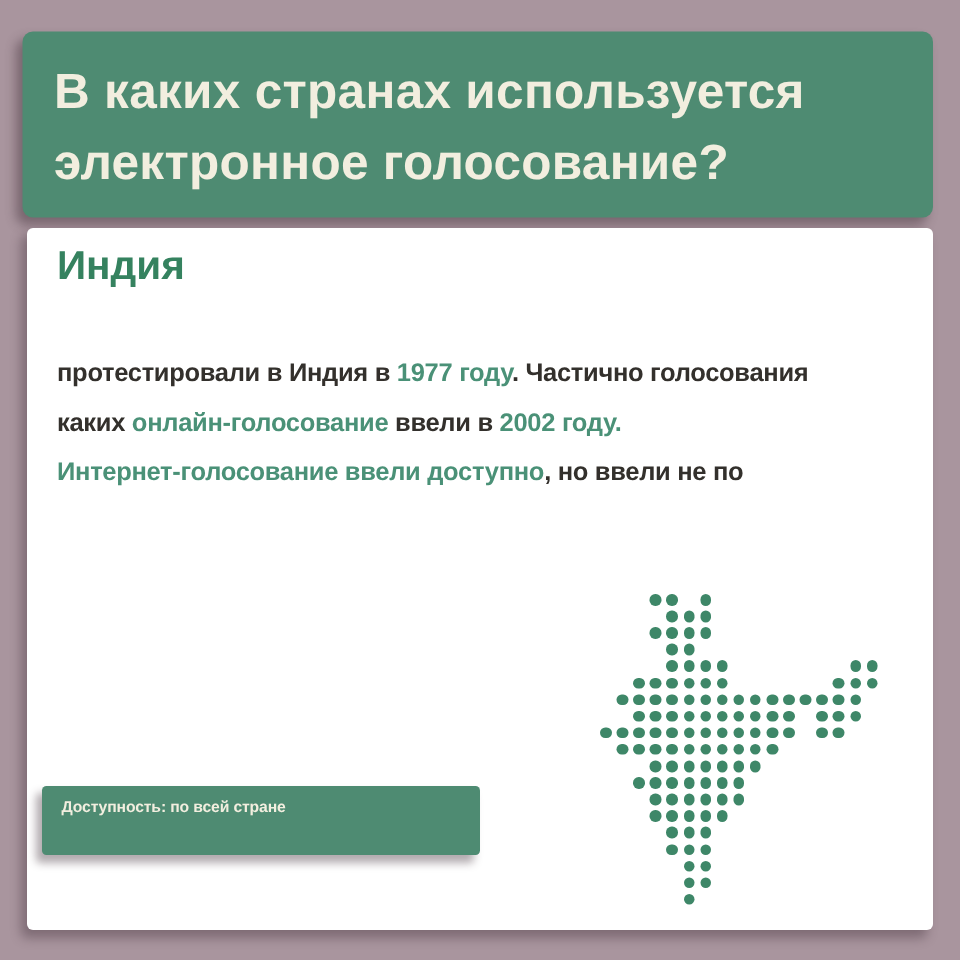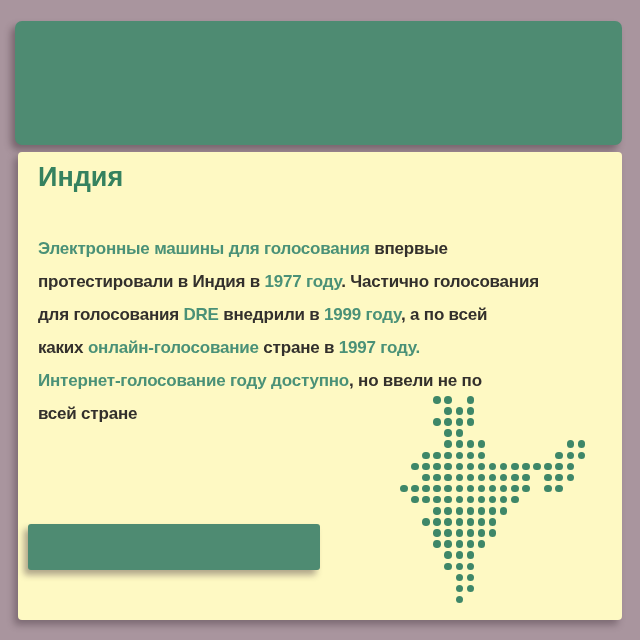--- a/index.html
+++ b/index.html
@@ -21,21 +21,21 @@
   .header .line {
     color:#f2eedf;
     font-size:33px; font-weight:bold;
     line-height:47px;
     white-space:nowrap;
     letter-spacing:0.2px;
   }
   .card {
     position:absolute; left:18px; top:152px;
     width:604px; height:468px;
-    background:#fef9c3;
+    background:#ffffff;
     border-radius:4px;
     box-shadow:-4px 5px 7px rgba(62,44,54,0.4);
   }
   .country {
     position:absolute; left:20px; top:10px;
     margin:0;
     color:#35825f;
     font-size:27px; font-weight:bold;
     white-space:nowrap;
   }
@@ -72,35 +72,35 @@
     position:absolute;
     width:7.6px; height:7.6px;
     border-radius:50%;
     background:#3e8768;
   }
 </style>
 </head>
 <body>
 
 <div class="header">
+  <div class="line">В каких странах используется</div>
+  <div class="line">электронное голосование?</div>
 </div>
 
 <div class="card">
   <h2 class="country">Индия</h2>
   <div class="desc" id="desc">
-      <div class="tline"><span class="g">Электронные машины для голосования</span><span class="d"> впервые</span></div>
       <div class="tline"><span class="d">протестировали в Индия в </span><span class="g">1977 году</span><span class="d">. Частично голосования</span></div>
-      <div class="tline"><span class="d">для голосования </span><span class="g">DRE</span><span class="d"> внедрили в </span><span class="g">1999 году</span><span class="d">, а по всей</span></div>
-      <div class="tline"><span class="d">каких </span><span class="g">онлайн-голосование</span><span class="d"> стране в </span><span class="g">1997 году.</span></div>
-      <div class="tline"><span class="g">Интернет-голосование году доступно</span><span class="d">, но ввели не по</span></div>
-      <div class="tline"><span class="d">всей стране</span></div>
+      <div class="tline"><span class="d">каких </span><span class="g">онлайн-голосование</span><span class="d"> ввели в </span><span class="g">2002 году.</span></div>
+      <div class="tline"><span class="g">Интернет-голосование ввели доступно</span><span class="d">, но ввели не по</span></div>
     </div>
 </div>
 
 <div class="badge">
+  <div class="bline">Доступность: по всей стране</div>
 </div>
 
 <div class="map" id="map">
     <div class="dot" style="left: 33.3px; top: 0px; background: rgb(62, 135, 104);"></div>
     <div class="dot" style="left: 44.4px; top: 0px; background: rgb(62, 135, 104);"></div>
     <div class="dot" style="left: 66.6px; top: 0px; background: rgb(62, 135, 104);"></div>
     <div class="dot" style="left: 44.4px; top: 11.1px; background: rgb(62, 135, 104);"></div>
     <div class="dot" style="left: 55.5px; top: 11.1px; background: rgb(62, 135, 104);"></div>
     <div class="dot" style="left: 66.6px; top: 11.1px; background: rgb(62, 135, 104);"></div>
     <div class="dot" style="left: 33.3px; top: 22.2px; background: rgb(62, 135, 104);"></div>

